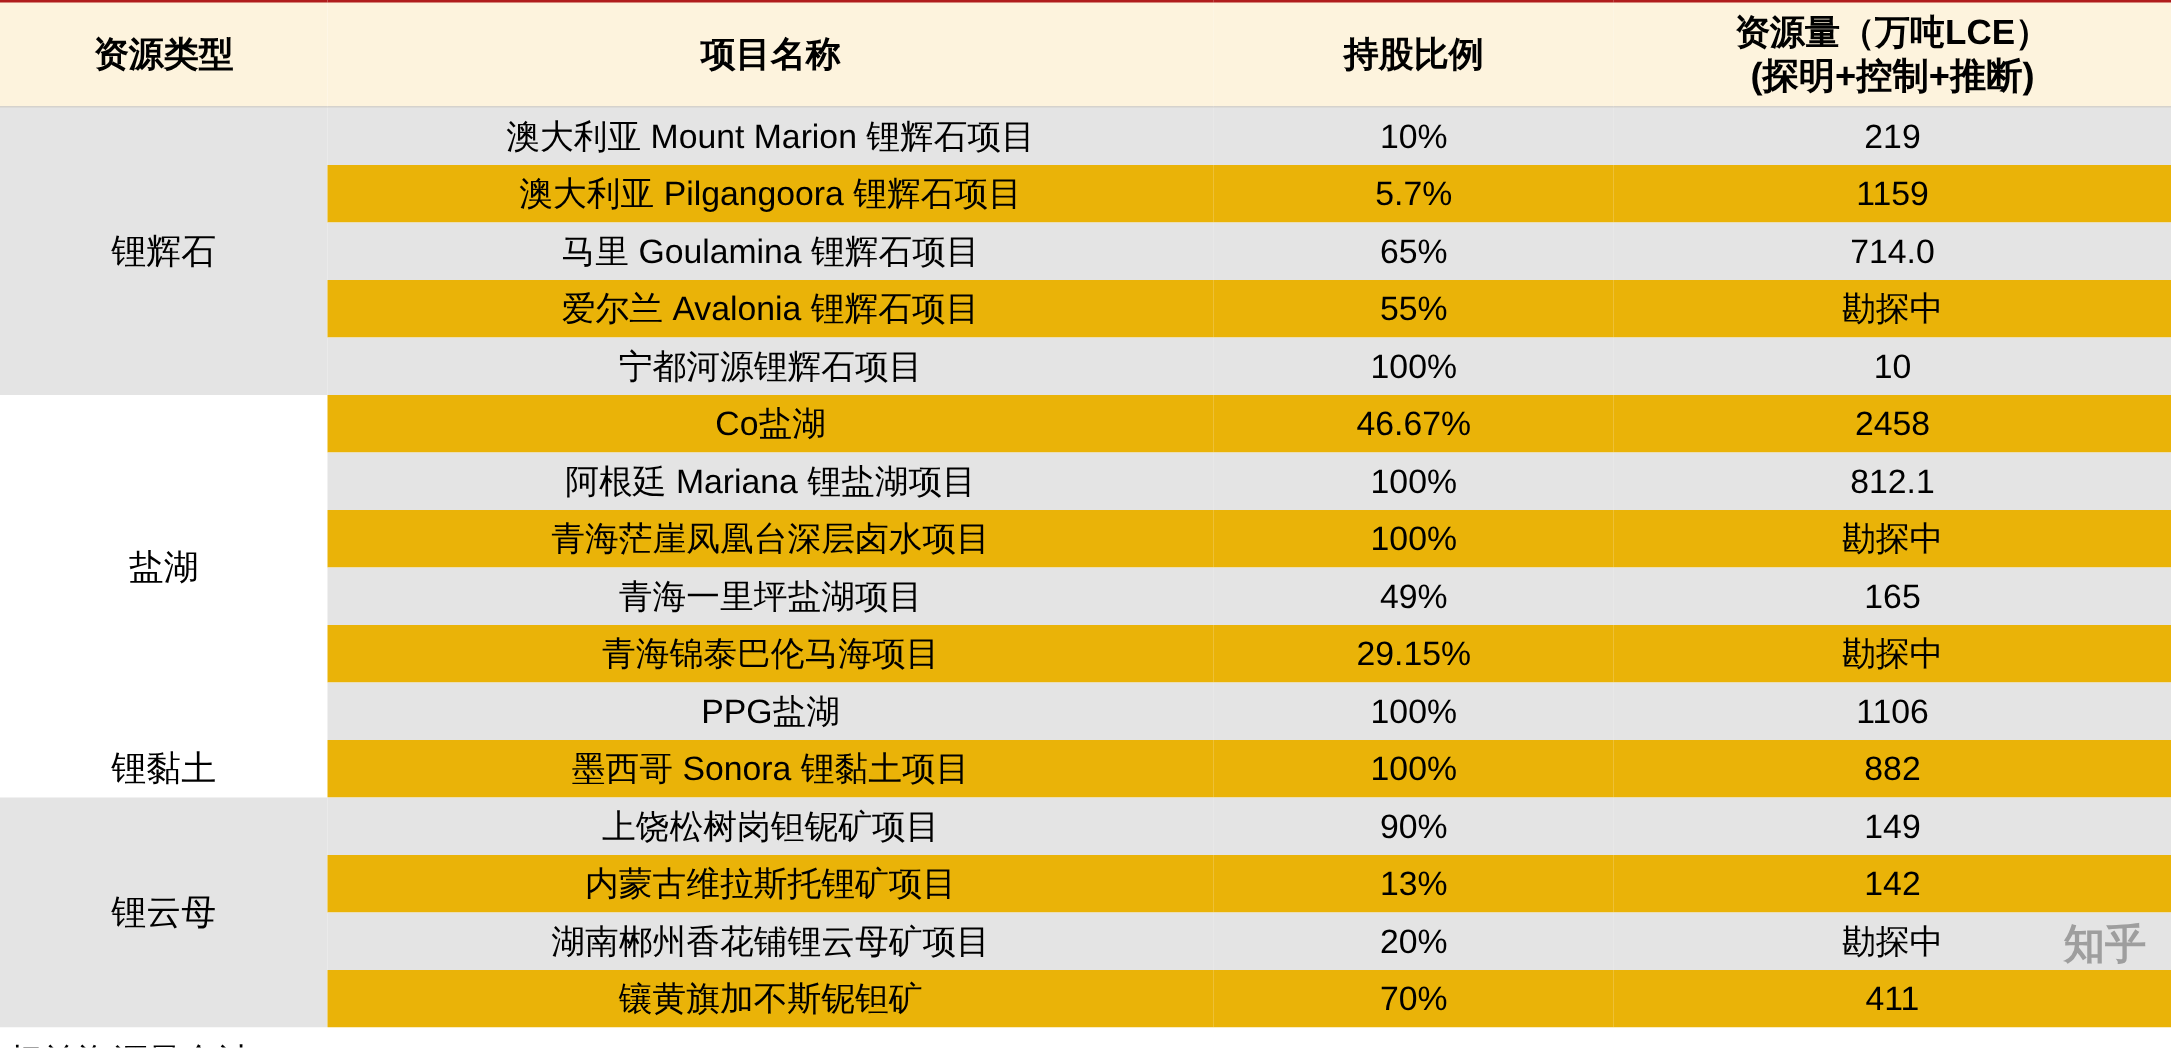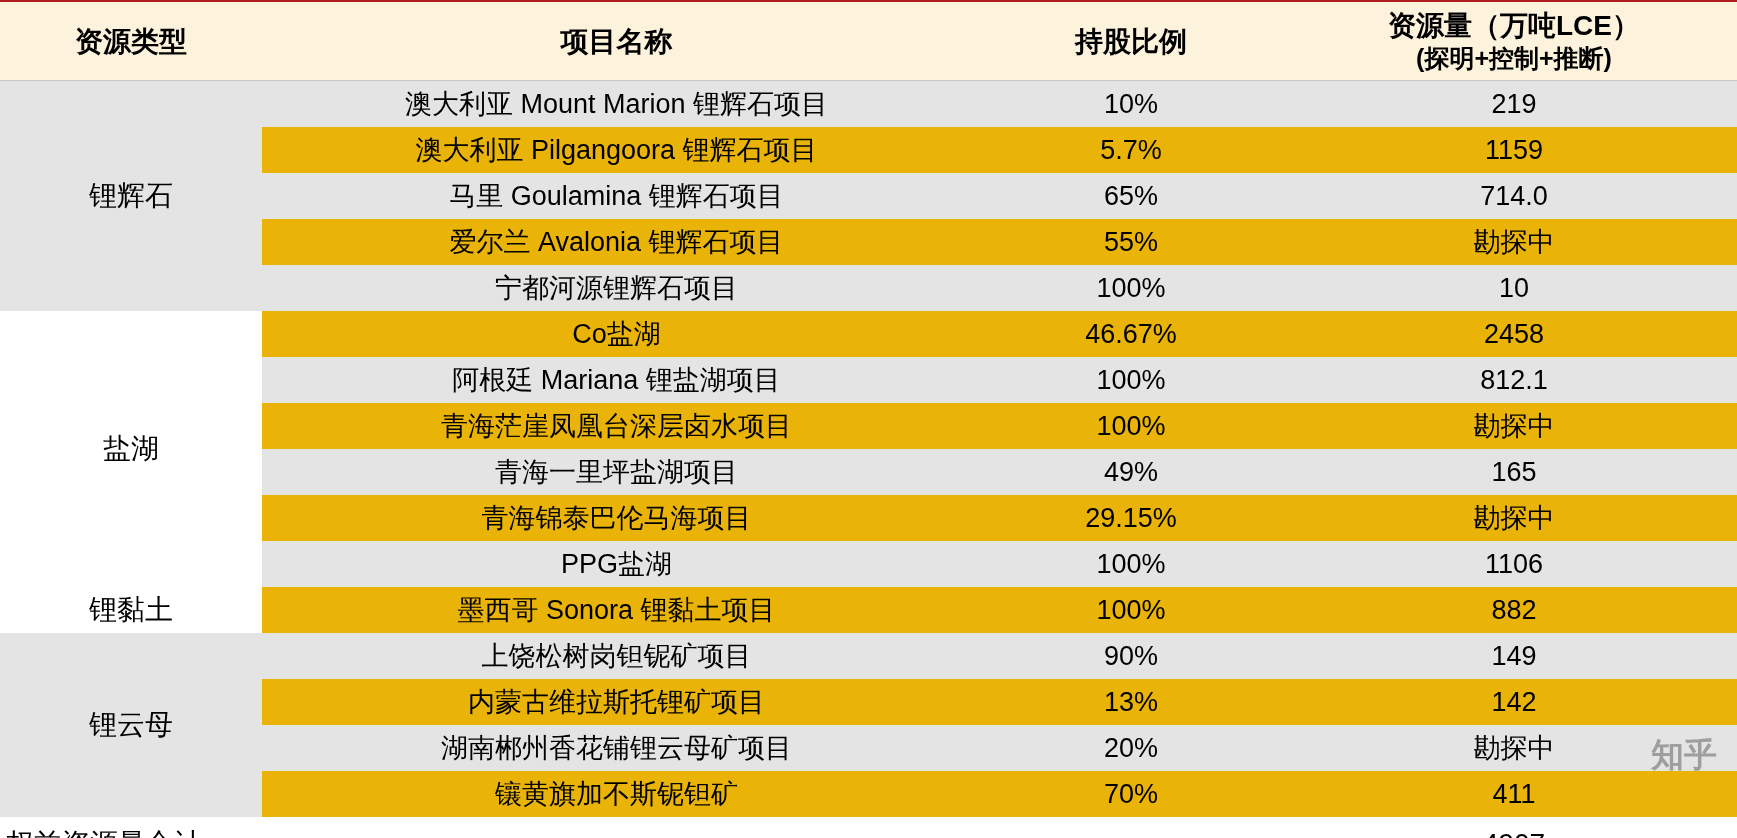--- a/index.html
+++ b/index.html
@@ -37,21 +37,21 @@
     border-bottom: 1px solid #c8c8c8;
     font-size: 28px;
     font-weight: bold;
     text-align: center;
     padding: 6px 4px;
     line-height: 1.25;
     vertical-align: middle;
   }
   thead th .sub {
     display: block;
-    font-size: 25px;
+    font-size: 29px;
     font-weight: bold;
     letter-spacing: 0;
   }
   tbody td {
     font-size: 27px;
     text-align: center;
     padding: 3px 4px;
     height: 40px;
     line-height: 1.15;
     vertical-align: middle;

